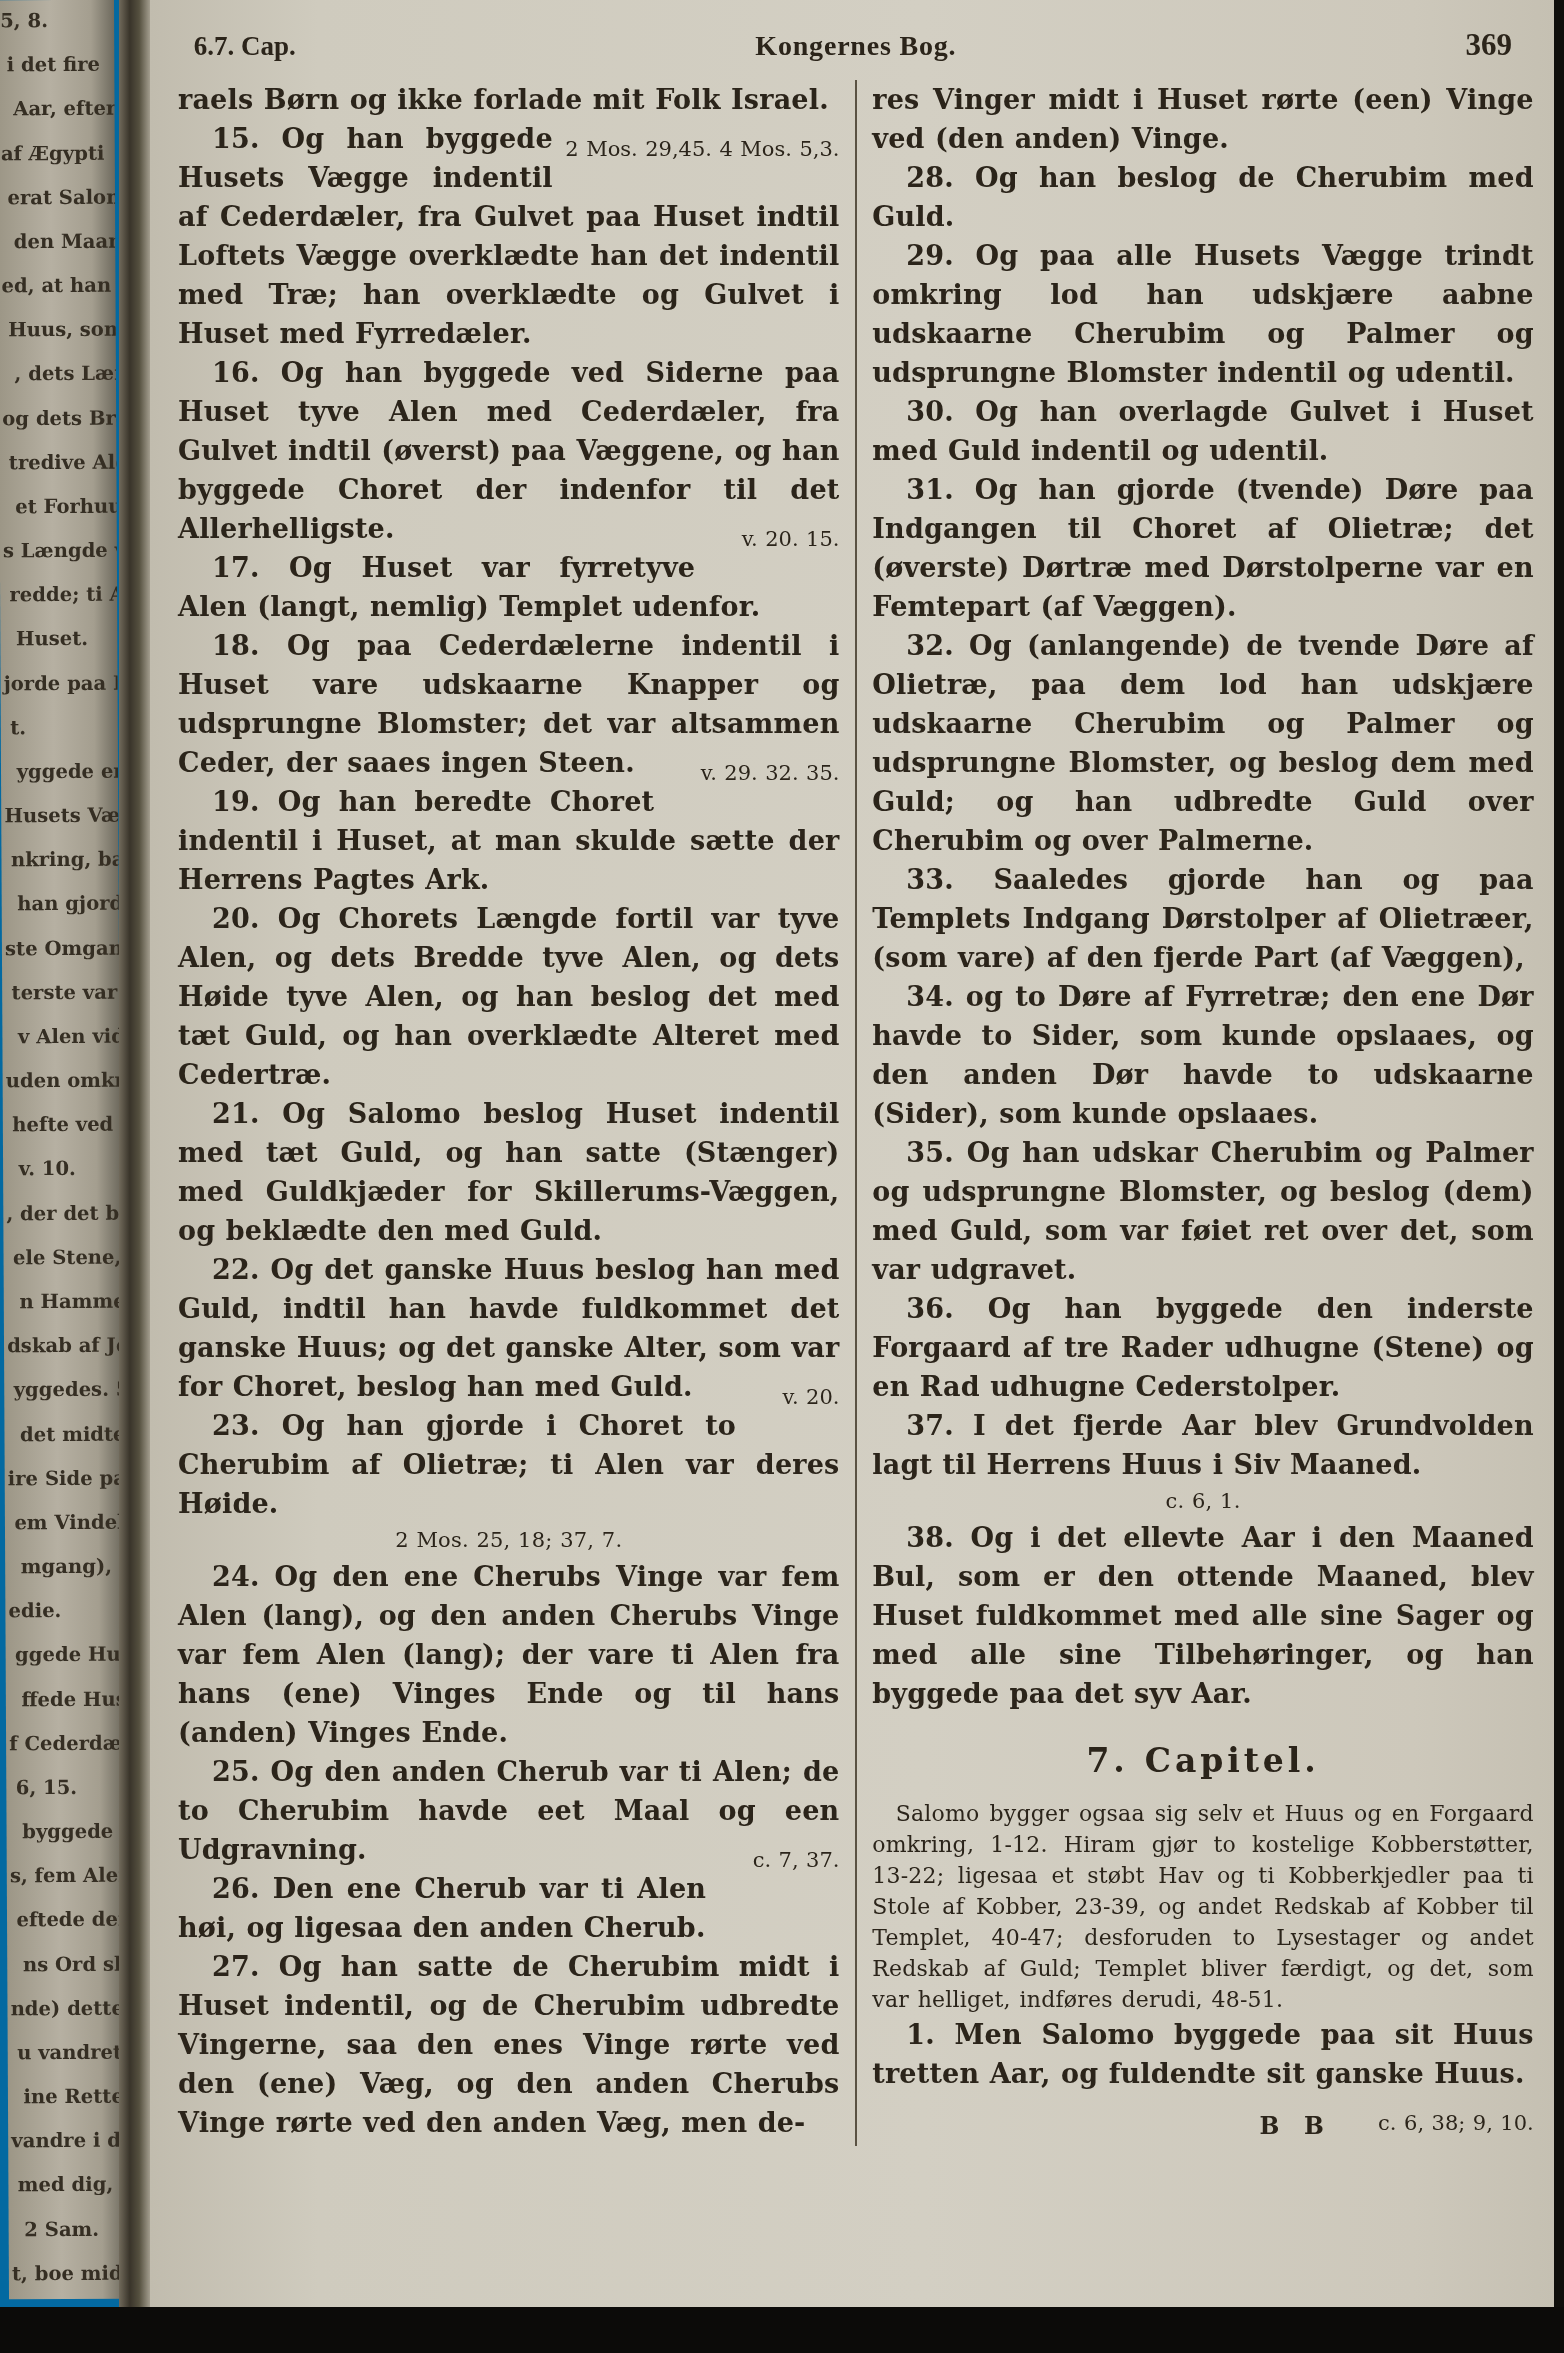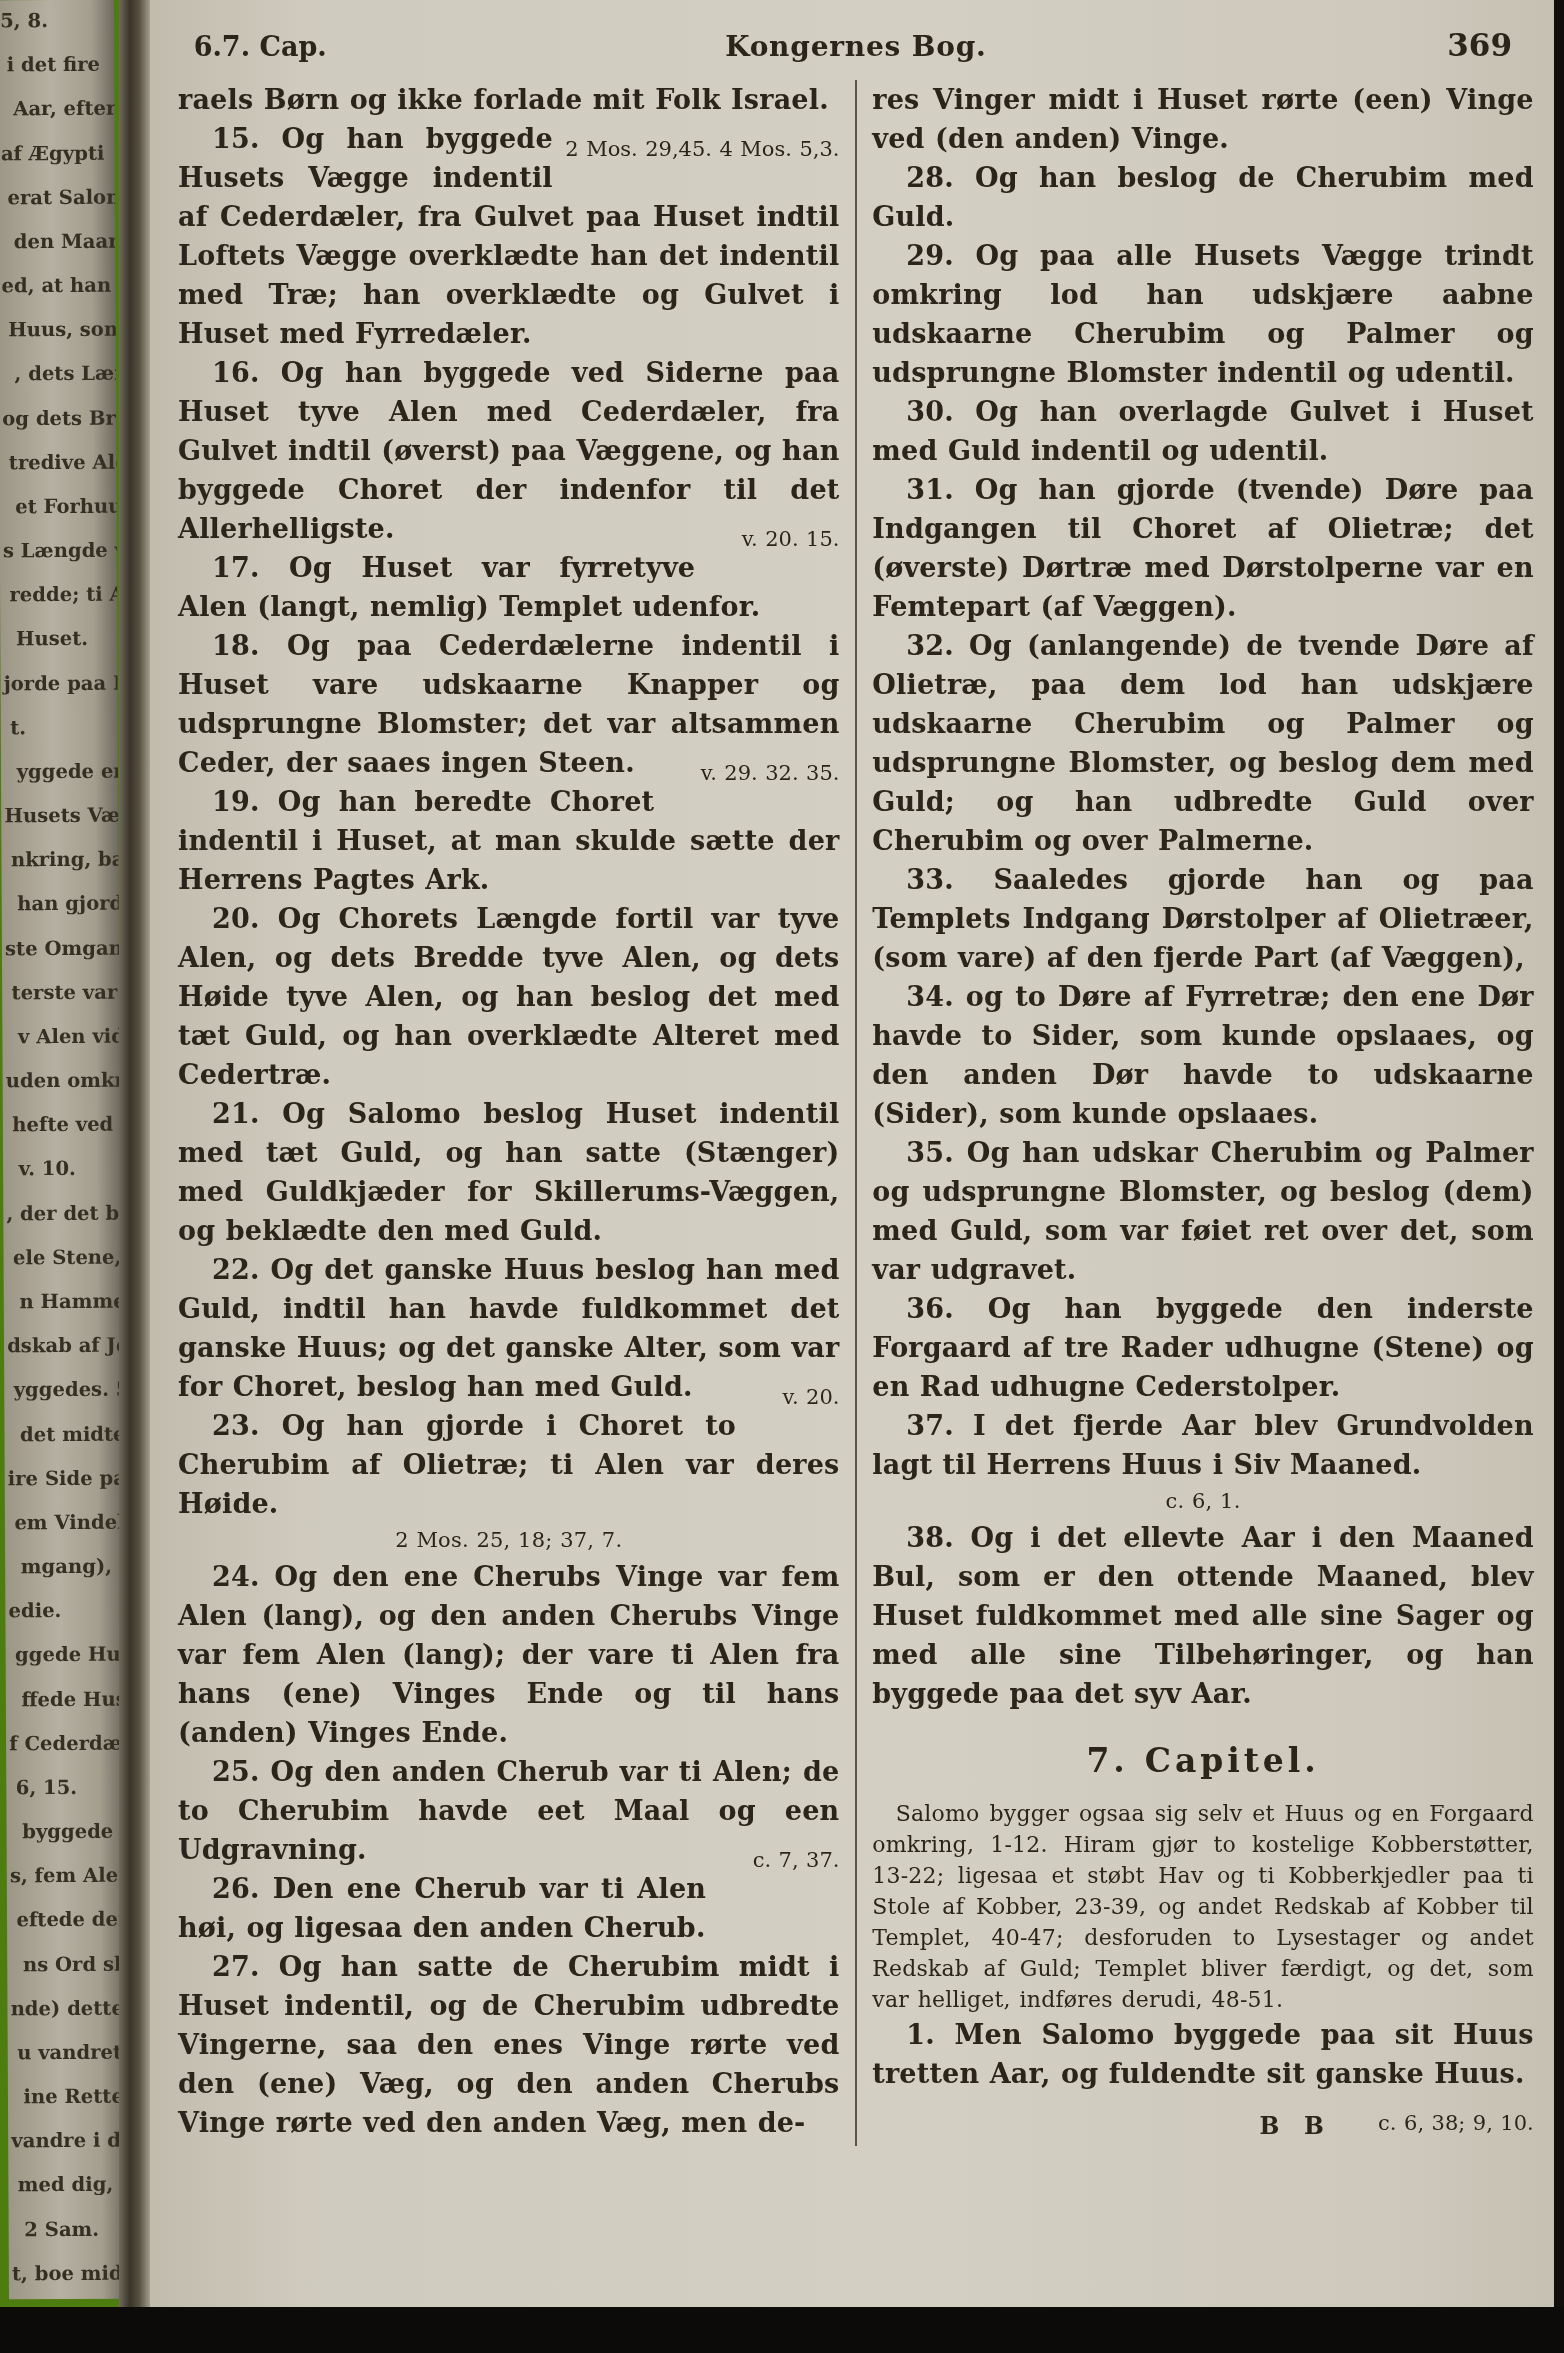--- a/index.html
+++ b/index.html
@@ -1,16 +1,16 @@
 <!DOCTYPE html>
 <html style="font-size:12.5px"><head>
 <meta charset="utf-8">
 <style>
   html,body{margin:0;padding:0;background:#0c0b09;}
-  .photo{position:relative;width:1565px;height:2354px;background:#4d7c0f;overflow:hidden;
+  .photo{position:relative;width:1565px;height:2354px;background:#0369a1;overflow:hidden;
          font-family:"DejaVu Serif", serif;}
 
   
   .margin-strip{position:absolute;left:3.1px;top:0;width:117px;height:2299px;
     background:linear-gradient(90deg,#9c9686 0%,#b6b0a2 45%,#a49e8f 80%,#6e6a5e 100%);
     overflow:hidden;display:flex;flex-direction:column;justify-content:space-between;
     padding:11px 0 15.6px 0;box-sizing:border-box;transform:rotate(-0.3deg);}
   .frag{font-size:19.6px;font-weight:700;color:#352e23;white-space:nowrap;line-height:1;}
   .frag:nth-child(3n){margin-left:15.6px}
   .frag:nth-child(3n+1){margin-left:3.1px}
@@ -19,21 +19,21 @@
   
   .gutter{position:absolute;left:119px;top:0;width:31px;height:2316px;
     background:linear-gradient(90deg,#716a5b 0%,#39342a 35%,#55503f 65%,#a39d8e 100%);}
 
   
   .page{position:absolute;left:150px;top:0;width:1404px;height:2307px;box-sizing:border-box;
     background:linear-gradient(90deg,#c1bcae 0%,#cfcbbe 12%,#d3cfc3 55%,#cdc8bb 90%,#c5c0b2 100%);
     color:#2b241a;padding:27px 20.3px 0 28px;overflow:hidden;}
 
   .page-header{display:grid;grid-template-columns:1fr auto 1fr;align-items:baseline;
-    margin:0 4.7px 17px 4.7px;}
+    margin:0 4.7px 17px 4.7px;font-family:Liberation Serif, serif;}
   .hdr-chapter{justify-self:start;margin-left:11px;font-size:27px;font-weight:700;}
   .hdr-title{justify-self:center;font-size:28px;font-weight:700;letter-spacing:0.8px;}
   .hdr-page{justify-self:end;font-size:31px;font-weight:700;margin-right:17px;}
 
   .columns{display:flex;align-items:stretch;}
   .col{flex:1 1 0;min-width:0;}
   .col-divider{width:1.6px;background:#5a5243;margin:0 15.6px;}
 
   .block{margin:0;text-align:justify;font-size:27px;line-height:39px;font-weight:700;
     letter-spacing:0.2px;word-spacing:0.8px;}

